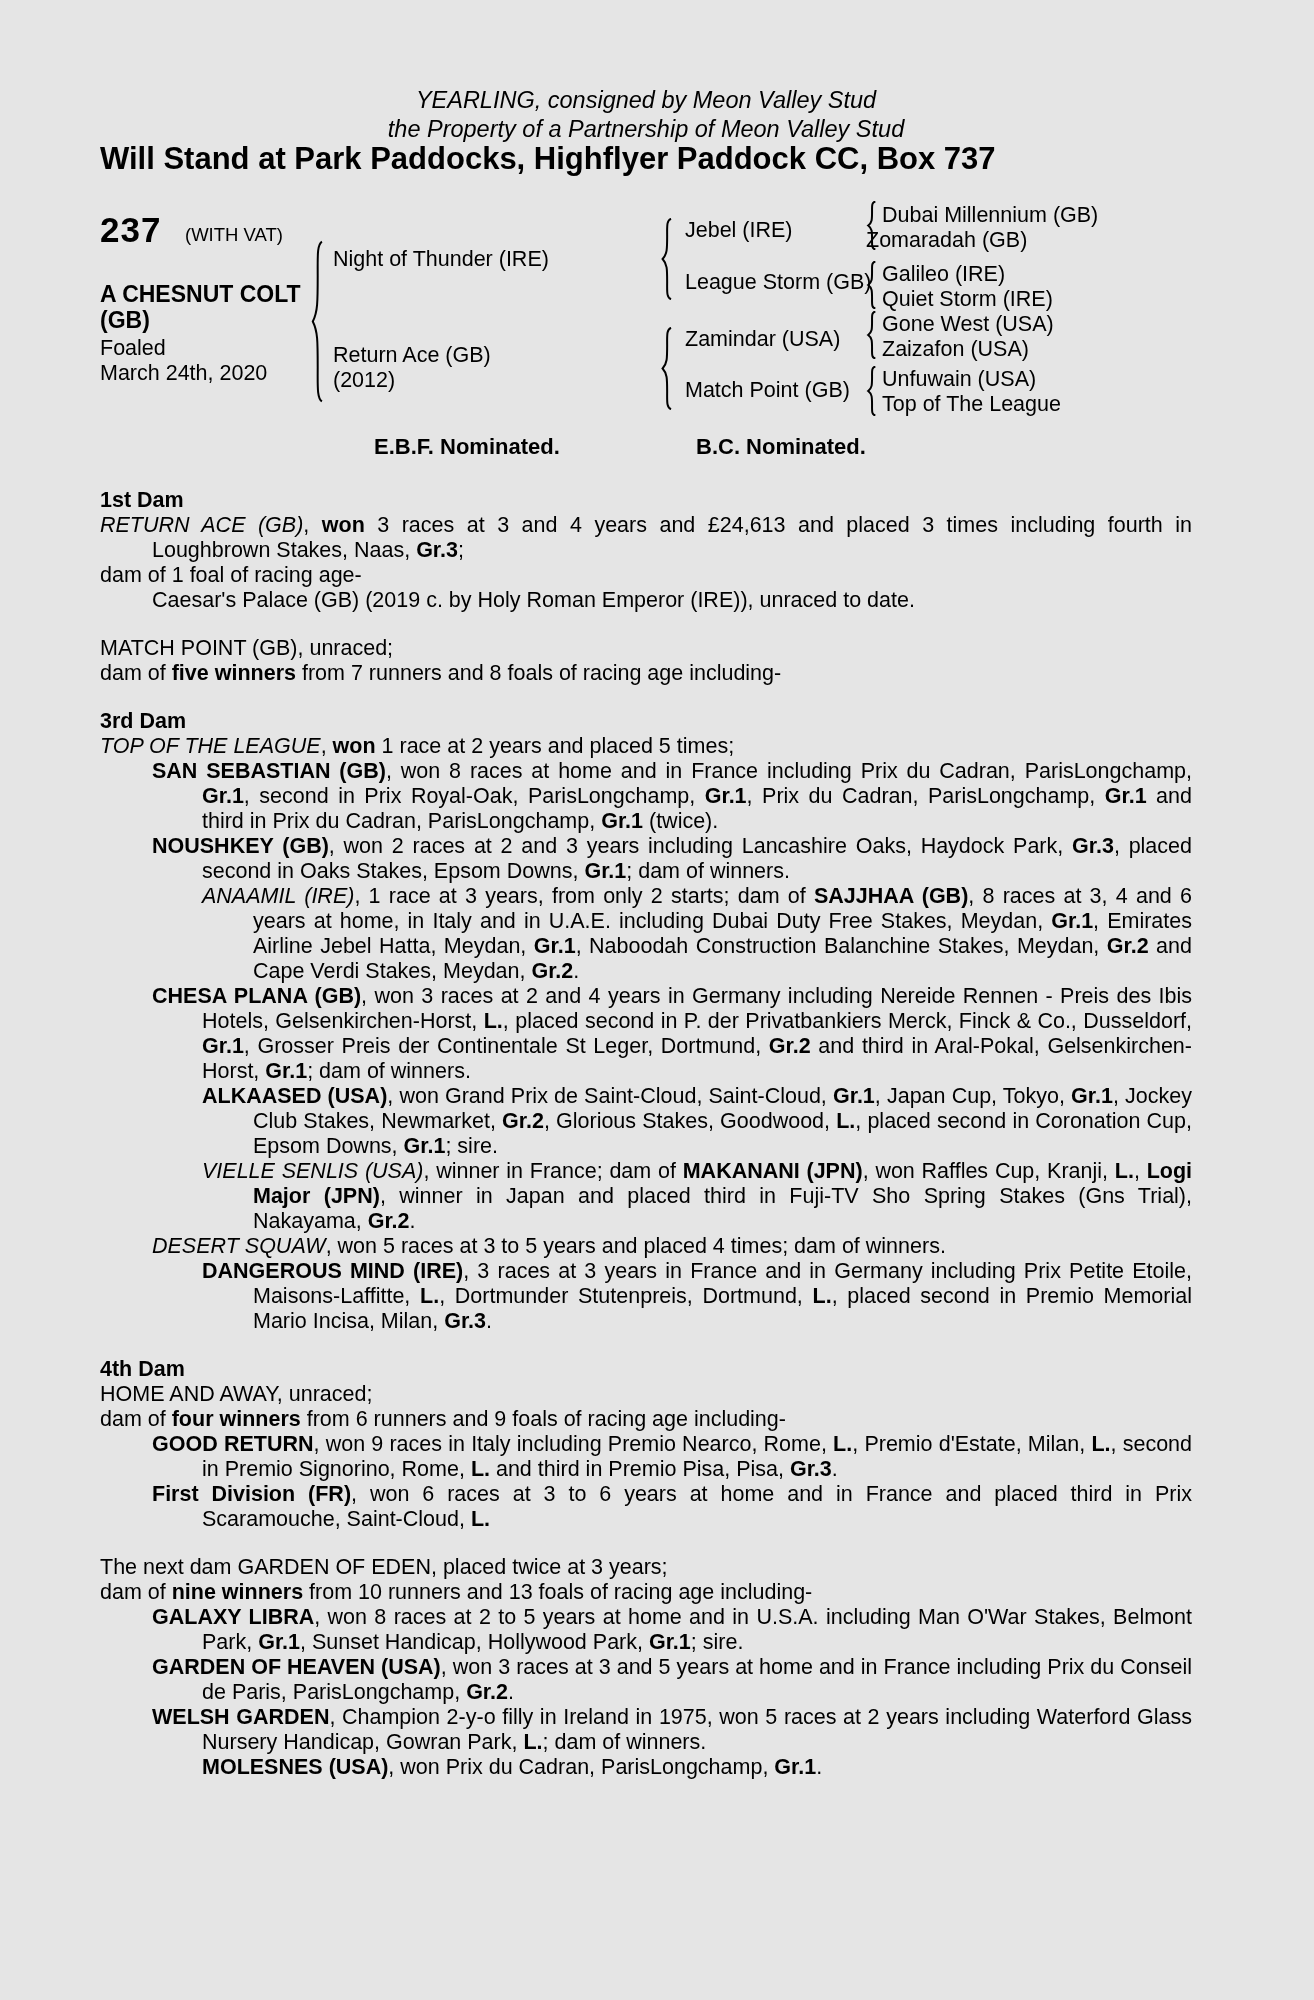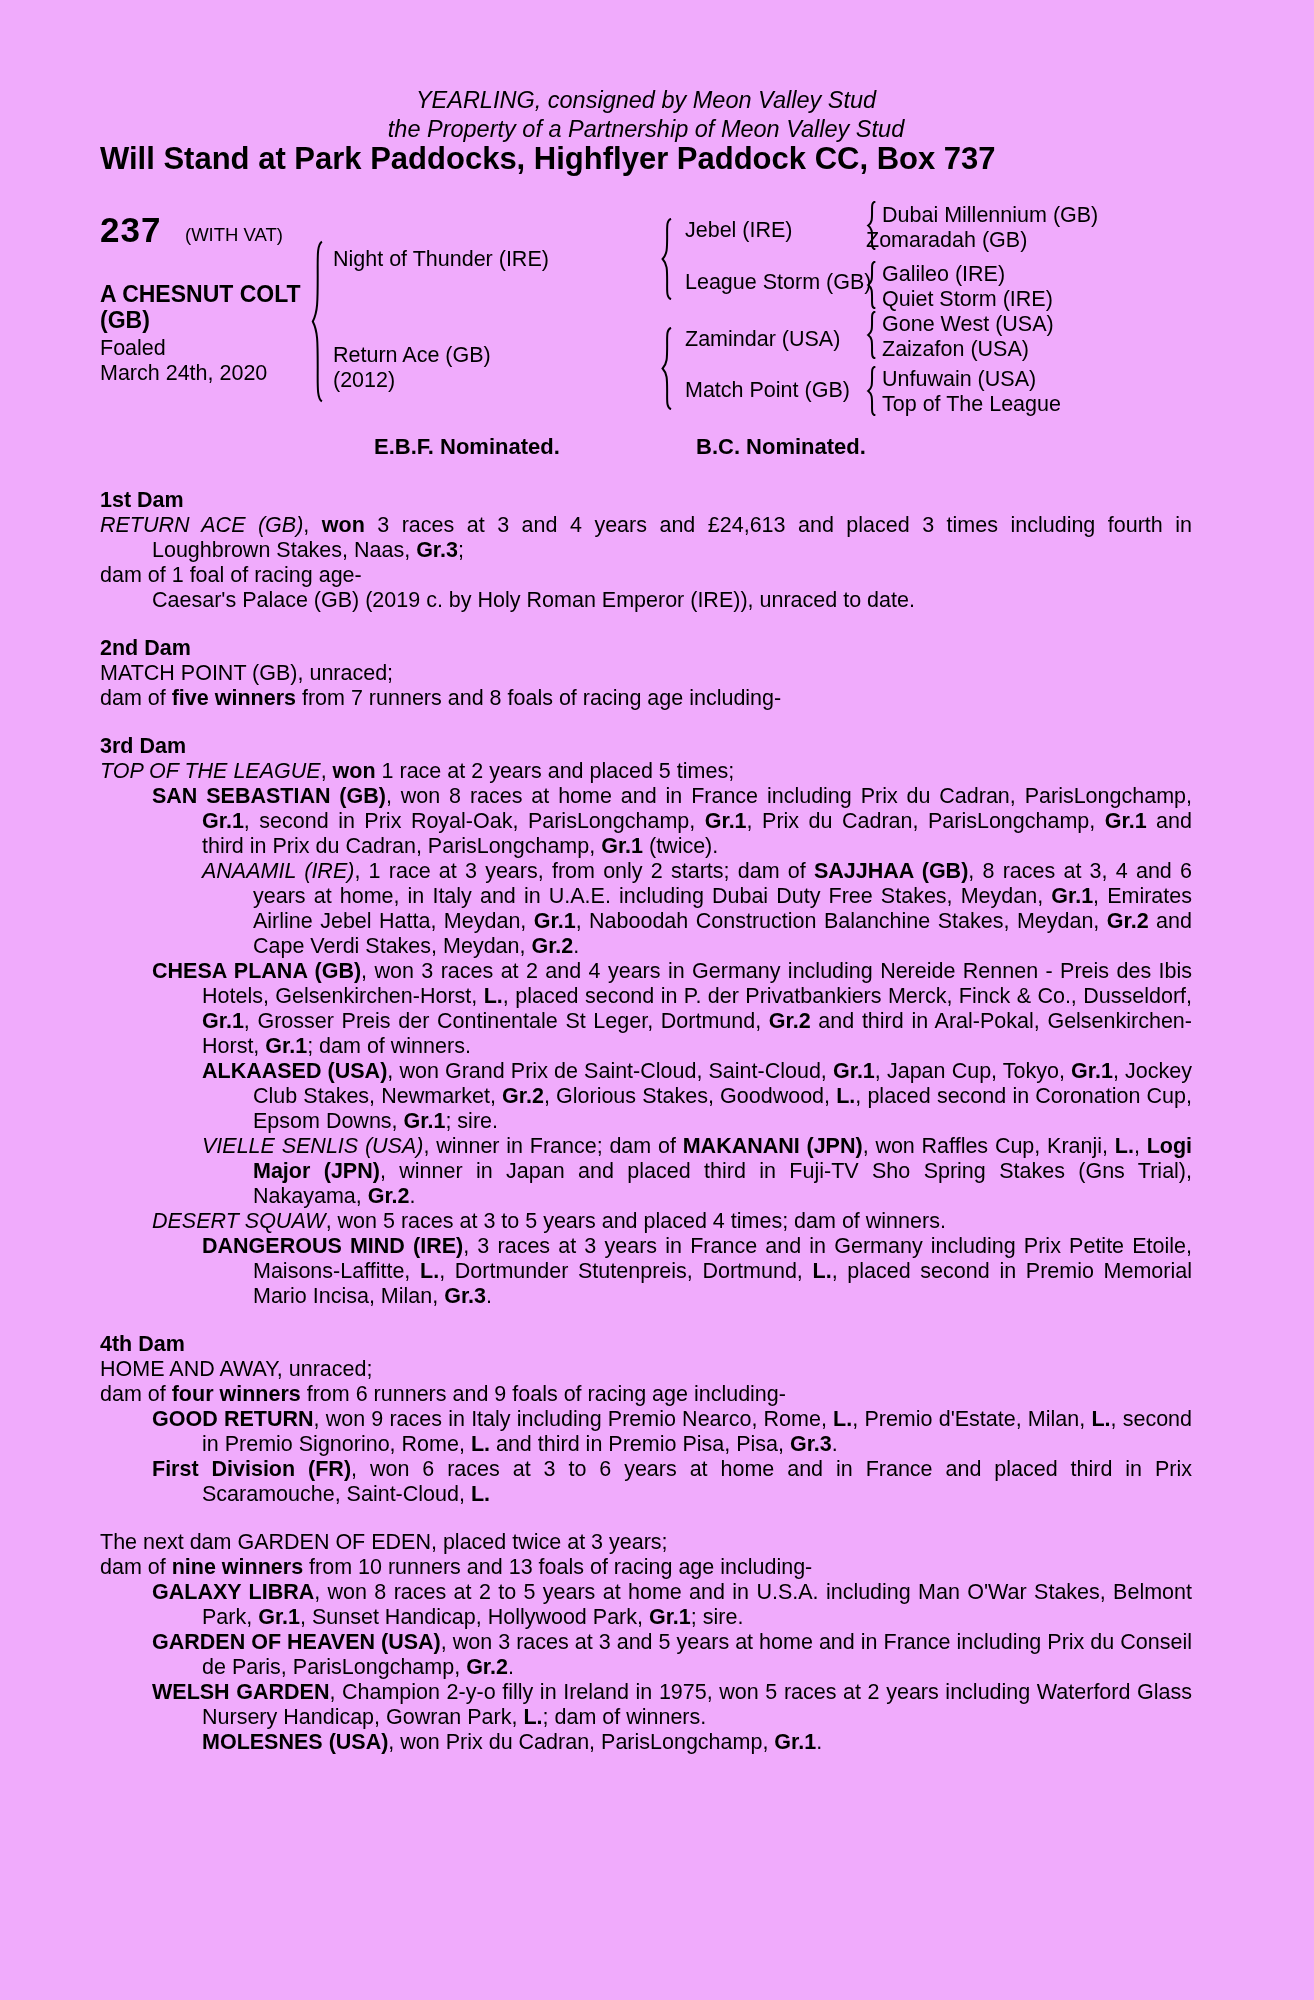--- a/index.html
+++ b/index.html
@@ -1,17 +1,17 @@
 <!DOCTYPE html>
 <html><head>
 <meta charset="utf-8">
 <style>
   html,body { margin:0; padding:0; background:#ffffff; }
   body { width:1314px; height:2000px; font-family:"Liberation Sans","DejaVu Sans",sans-serif; color:#000; }
-  .page { position:relative; width:1314px; height:2000px; overflow:hidden; background:#f0abfc; }
+  .page { position:relative; width:1314px; height:2000px; overflow:hidden; background:#e5e5e5; }
   .content { padding:0 122px 0 100px; }
 
   .header { padding-top:86px; }
   .hdr-line { text-align:center; font-style:italic; font-size:23.5px; line-height:29px; }
   .hdr-stand { font-weight:bold; font-size:31px; line-height:29px; text-align:left; }
 
   .pedigree { position:relative; height:222px; margin-top:27px; font-size:21.5px; line-height:25px; }
   .ped-abs { position:absolute; white-space:nowrap;text-align:right; }
   .lot-number { font-size:35px; line-height:35px; font-weight:bold; letter-spacing:1px; }
   .lot-vat { font-size:18.5px; }
@@ -116,28 +116,28 @@
     </div>
 
     <div class="sections">
         <div class="section">
           <p class="sec-heading">1st Dam</p>
           <p class="para l0"><span class="seg-i">RETURN ACE (GB)</span><span>, </span><span class="seg-b">won</span><span> 3 races at 3 and 4 years and £24,613 and placed 3 times including fourth in Loughbrown Stakes, Naas, </span><span class="seg-b">Gr.3</span><span>;</span></p>
           <p class="para l0"><span>dam of 1 foal of racing age-</span></p>
           <p class="para l1"><span>Caesar's Palace (GB) (2019 c. by Holy Roman Emperor (IRE)), unraced to date.</span></p>
         </div>
         <div class="section">
-          <p class="sec-heading">2nd Dam</p>
           <p class="para l0"><span>MATCH POINT (GB), unraced;</span></p>
           <p class="para l0"><span>dam of </span><span class="seg-b">five winners</span><span> from 7 runners and 8 foals of racing age including-</span></p>
         </div>
         <div class="section">
           <p class="sec-heading">3rd Dam</p>
           <p class="para l0"><span class="seg-i">TOP OF THE LEAGUE</span><span>, </span><span class="seg-b">won</span><span> 1 race at 2 years and placed 5 times;</span></p>
           <p class="para l1"><span class="seg-b">SAN SEBASTIAN (GB)</span><span>, won 8 races at home and in France including Prix du Cadran, ParisLongchamp, </span><span class="seg-b">Gr.1</span><span>, second in Prix Royal-Oak, ParisLongchamp, </span><span class="seg-b">Gr.1</span><span>, Prix du Cadran, ParisLongchamp, </span><span class="seg-b">Gr.1</span><span> and third in Prix du Cadran, ParisLongchamp, </span><span class="seg-b">Gr.1</span><span> (twice).</span></p>
+          <p class="para l1"><span class="seg-b">NOUSHKEY (GB)</span><span>, won 2 races at 2 and 3 years including Lancashire Oaks, Haydock Park, </span><span class="seg-b">Gr.3</span><span>, placed second in Oaks Stakes, Epsom Downs, </span><span class="seg-b">Gr.1</span><span>; dam of winners.</span></p>
           <p class="para l2"><span class="seg-i">ANAAMIL (IRE)</span><span>, 1 race at 3 years, from only 2 starts; dam of </span><span class="seg-b">SAJJHAA (GB)</span><span>, 8 races at 3, 4 and 6 years at home, in Italy and in U.A.E. including Dubai Duty Free Stakes, Meydan, </span><span class="seg-b">Gr.1</span><span>, Emirates Airline Jebel Hatta, Meydan, </span><span class="seg-b">Gr.1</span><span>, Naboodah Construction Balanchine Stakes, Meydan, </span><span class="seg-b">Gr.2</span><span> and Cape Verdi Stakes, Meydan, </span><span class="seg-b">Gr.2</span><span>.</span></p>
           <p class="para l1"><span class="seg-b">CHESA PLANA (GB)</span><span>, won 3 races at 2 and 4 years in Germany including Nereide Rennen - Preis des Ibis Hotels, Gelsenkirchen-Horst, </span><span class="seg-b">L.</span><span>, placed second in P. der Privatbankiers Merck, Finck &amp; Co., Dusseldorf, </span><span class="seg-b">Gr.1</span><span>, Grosser Preis der Continentale St Leger, Dortmund, </span><span class="seg-b">Gr.2</span><span> and third in Aral-Pokal, Gelsenkirchen-Horst, </span><span class="seg-b">Gr.1</span><span>; dam of winners.</span></p>
           <p class="para l2"><span class="seg-b">ALKAASED (USA)</span><span>, won Grand Prix de Saint-Cloud, Saint-Cloud, </span><span class="seg-b">Gr.1</span><span>, Japan Cup, Tokyo, </span><span class="seg-b">Gr.1</span><span>, Jockey Club Stakes, Newmarket, </span><span class="seg-b">Gr.2</span><span>, Glorious Stakes, Goodwood, </span><span class="seg-b">L.</span><span>, placed second in Coronation Cup, Epsom Downs, </span><span class="seg-b">Gr.1</span><span>; sire.</span></p>
           <p class="para l2"><span class="seg-i">VIELLE SENLIS (USA)</span><span>, winner in France; dam of </span><span class="seg-b">MAKANANI (JPN)</span><span>, won Raffles Cup, Kranji, </span><span class="seg-b">L.</span><span>, </span><span class="seg-b">Logi Major (JPN)</span><span>, winner in Japan and placed third in Fuji-TV Sho Spring Stakes (Gns Trial), Nakayama, </span><span class="seg-b">Gr.2</span><span>.</span></p>
           <p class="para l1"><span class="seg-i">DESERT SQUAW</span><span>, won 5 races at 3 to 5 years and placed 4 times; dam of winners.</span></p>
           <p class="para l2"><span class="seg-b">DANGEROUS MIND (IRE)</span><span>, 3 races at 3 years in France and in Germany including Prix Petite Etoile, Maisons-Laffitte, </span><span class="seg-b">L.</span><span>, Dortmunder Stutenpreis, Dortmund, </span><span class="seg-b">L.</span><span>, placed second in Premio Memorial Mario Incisa, Milan, </span><span class="seg-b">Gr.3</span><span>.</span></p>
         </div>
         <div class="section">
           <p class="sec-heading">4th Dam</p>
           <p class="para l0"><span>HOME AND AWAY, unraced;</span></p>

